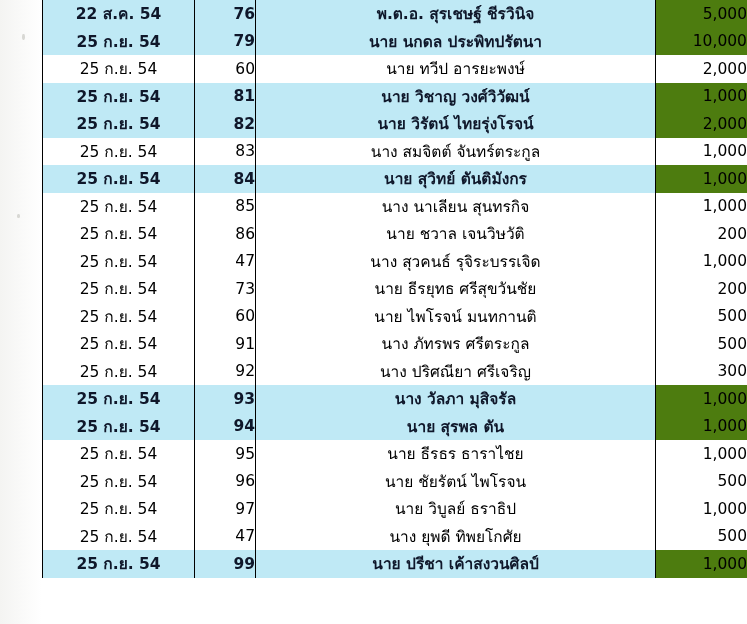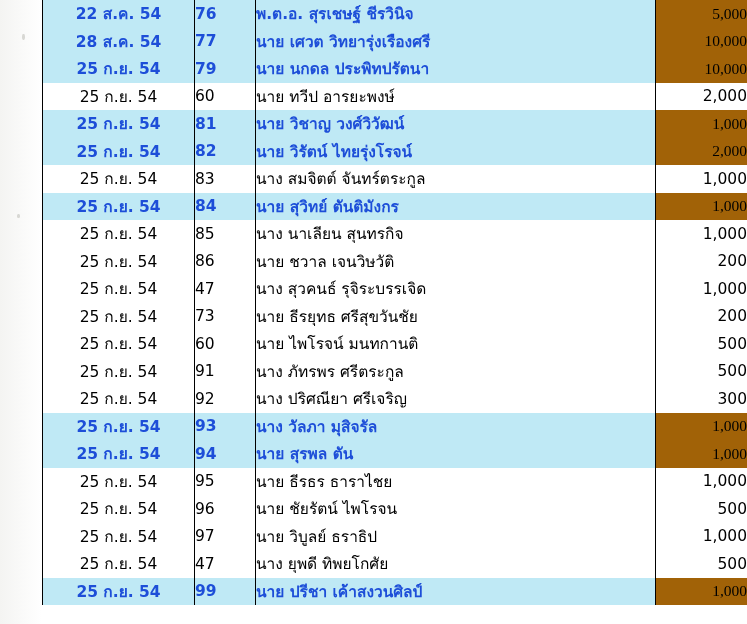--- a/index.html
+++ b/index.html
@@ -46,41 +46,41 @@
     border-left: none;
     border-right: 1px solid #000000;
     background: #ffffff;
   }
   td.date {
     text-align: center;
     padding-right: 14px;
     border-left: none;
   }
   td.no {
-    text-align: left;
+    text-align: right;
   }
   td.name {
-    text-align: left;
+    text-align: center;
     padding-left: 7px;
   }
   td.amount {
     text-align: right;
     padding-right: 9px;
     border-right: none;
   }
   
   tr.hl td.date,
   tr.hl td.no,
   tr.hl td.name {
     background: #bfe9f5;
     font-weight: bold;
-    color: #1d4ed8;
+    color: #0f172a;
   }
   tr.hl td.gutter { background: #ffffff; }
-  tr.hl td.amount { background: #a16207; font-family: Liberation Serif, serif; }
+  tr.hl td.amount { background: #4d7c0f; }
 
   
   .scan-edge-left {
     position: absolute;
     top: 0; left: 0;
     width: 42px; height: 624px;
     background: linear-gradient(to right, #f4f4f2, #ffffff);
     pointer-events: none;
   }
   .scan-speck {
@@ -110,27 +110,20 @@
     <tbody id="ledger-body">
         <tr class="hl">
           <td class="gutter"></td>
           <td class="date">22 ส.ค. 54</td>
           <td class="no">76</td>
           <td class="name">พ.ต.อ. สุรเชษฐ์ ชีรวินิจ</td>
           <td class="amount">5,000</td>
         </tr>
         <tr class="hl">
           <td class="gutter"></td>
-          <td class="date">28 ส.ค. 54</td>
-          <td class="no">77</td>
-          <td class="name">นาย เศวต วิทยารุ่งเรืองศรี</td>
-          <td class="amount">10,000</td>
-        </tr>
-        <tr class="hl">
-          <td class="gutter"></td>
           <td class="date">25 ก.ย. 54</td>
           <td class="no">79</td>
           <td class="name">นาย นกดล ประพิทปรัตนา</td>
           <td class="amount">10,000</td>
         </tr>
         <tr>
           <td class="gutter"></td>
           <td class="date">25 ก.ย. 54</td>
           <td class="no">60</td>
           <td class="name">นาย ทวีป อารยะพงษ์</td>

